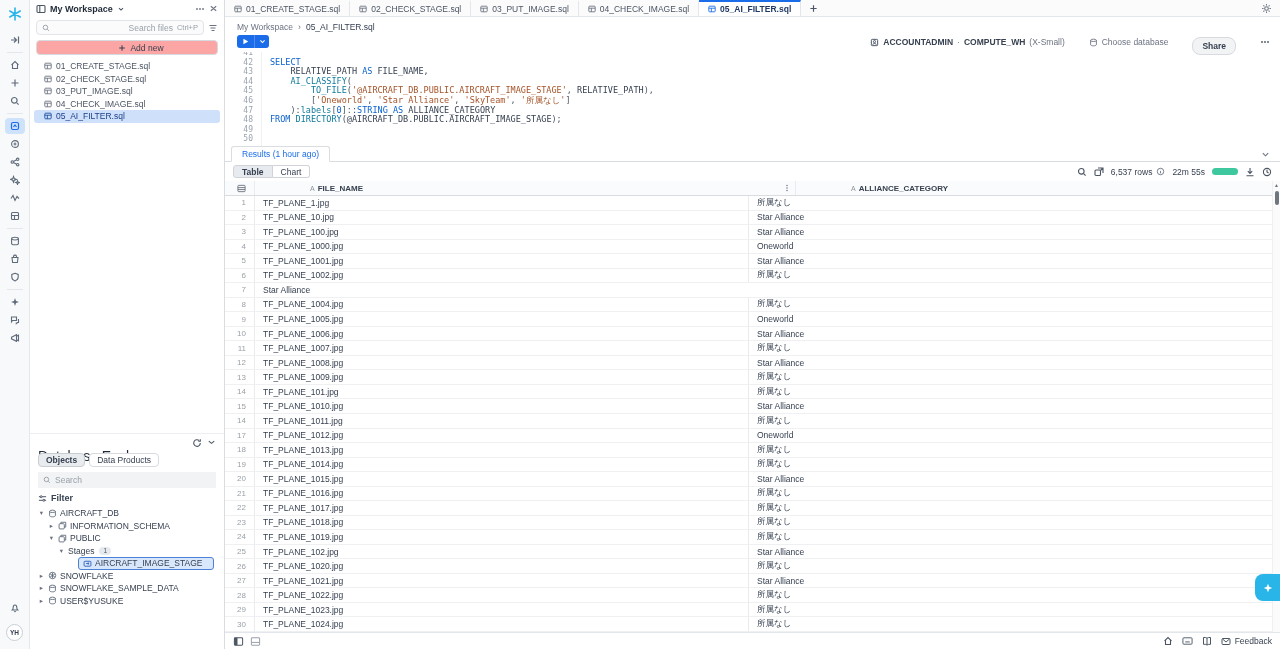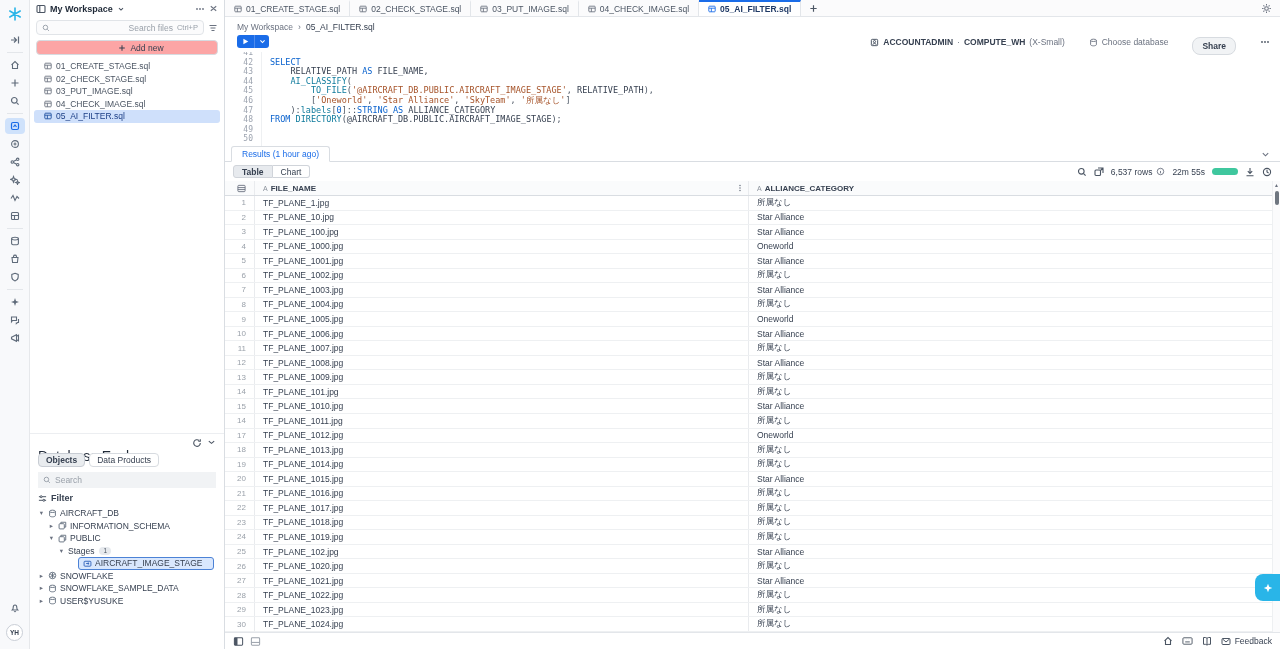--- a/index.html
+++ b/index.html
@@ -100,21 +100,21 @@
   .seg { display:flex; }
   .segbtn { height:13px; display:flex; align-items:center; padding:0 8px; font-size:8.5px; color:#374151;
     border:1px solid #d0d4da; background:#fff; }
   .segbtn.l { border-radius:3px 0 0 3px; background:#e7eaee; font-weight:700; }
   .segbtn.r { border-radius:0 3px 3px 0; border-left:none; }
   .res-right { margin-left:auto; display:flex; align-items:center; gap:7px; font-size:8.5px; color:#374151; }
   .greenbar { width:26px; height:7px; border-radius:4px; background:#3fc79e; }
 
   .tablewrap { position:absolute; top:181px; bottom:17px; left:0; right:0; display:flex; flex-direction:column; }
   .thead { height:15px; display:flex; background:#fafbfc; border-bottom:1px solid #d9dde2;
-    font-size:8px; font-weight:700; color:#4b5563; flex:0 0 auto; }
+    font-size:8px; font-weight:700; color:#4b5563; flex:0 0 auto;gap:47px; }
   .tbody { flex:1; display:flex; flex-direction:column; }
   .rw { flex:1; display:flex; border-bottom:1px solid #eef0f2; align-items:center; font-size:8.5px; }
   .c-num { width:30px; flex:0 0 auto; text-align:right; padding-right:8px; color:#9aa1aa; font-size:8px;
     border-right:1px solid #e9ebee; align-self:stretch; display:flex; align-items:center; justify-content:flex-end; }
   .c-file { width:494px; flex:0 0 auto; padding-left:8px; border-right:1px solid #e9ebee;
     align-self:stretch; display:flex; align-items:center; color:#374151; position:relative; }
   .c-cat { flex:1; padding-left:8px; align-self:stretch; display:flex; align-items:center; color:#374151; }
   .typeic { font-size:7px; color:#8b929c; border:0; margin-right:3px; font-weight:400; }
   .colmenu { position:absolute; right:4px; color:#6b7280; }
   .vscroll { position:absolute; right:0; top:181px; bottom:17px; width:8px; background:#fbfbfc;
@@ -642,21 +642,20 @@
           <div class="c-file">TF_PLANE_1001.jpg</div>
           <div class="c-cat">Star Alliance</div>
         </div>
         <div class="rw">
           <div class="c-num">6</div>
           <div class="c-file">TF_PLANE_1002.jpg</div>
           <div class="c-cat">所属なし</div>
         </div>
         <div class="rw">
           <div class="c-num">7</div>
-          <div class="c-file">TF_PLANE_1003.jpg</div>
           <div class="c-cat">Star Alliance</div>
         </div>
         <div class="rw">
           <div class="c-num">8</div>
           <div class="c-file">TF_PLANE_1004.jpg</div>
           <div class="c-cat">所属なし</div>
         </div>
         <div class="rw">
           <div class="c-num">9</div>
           <div class="c-file">TF_PLANE_1005.jpg</div>

